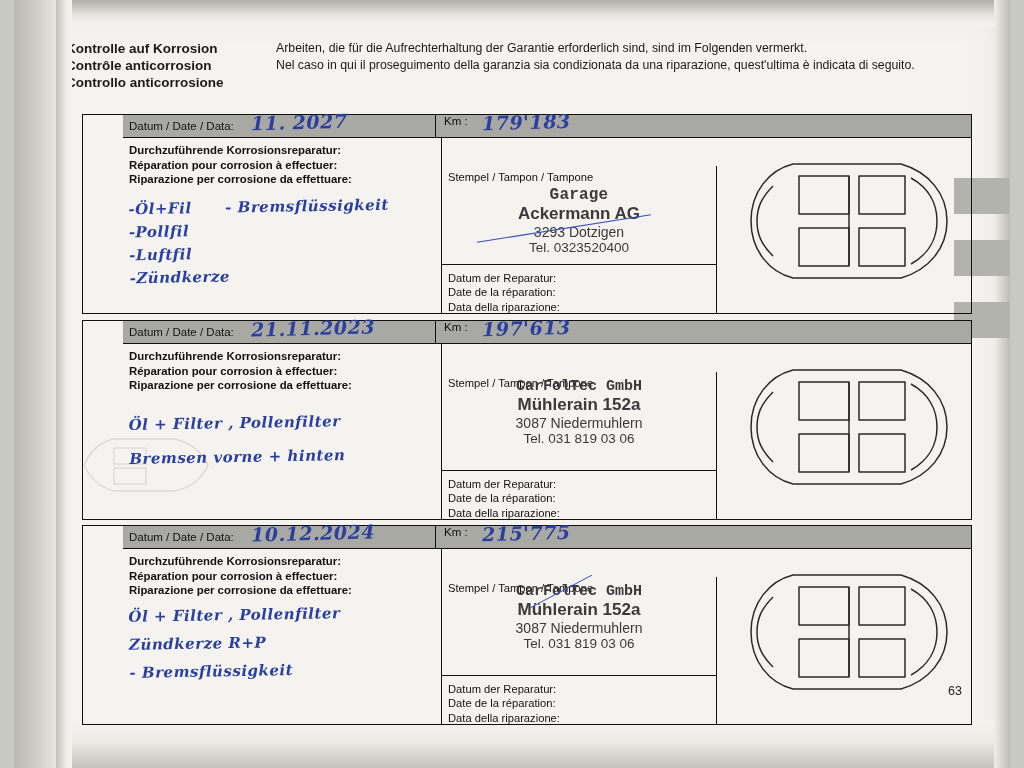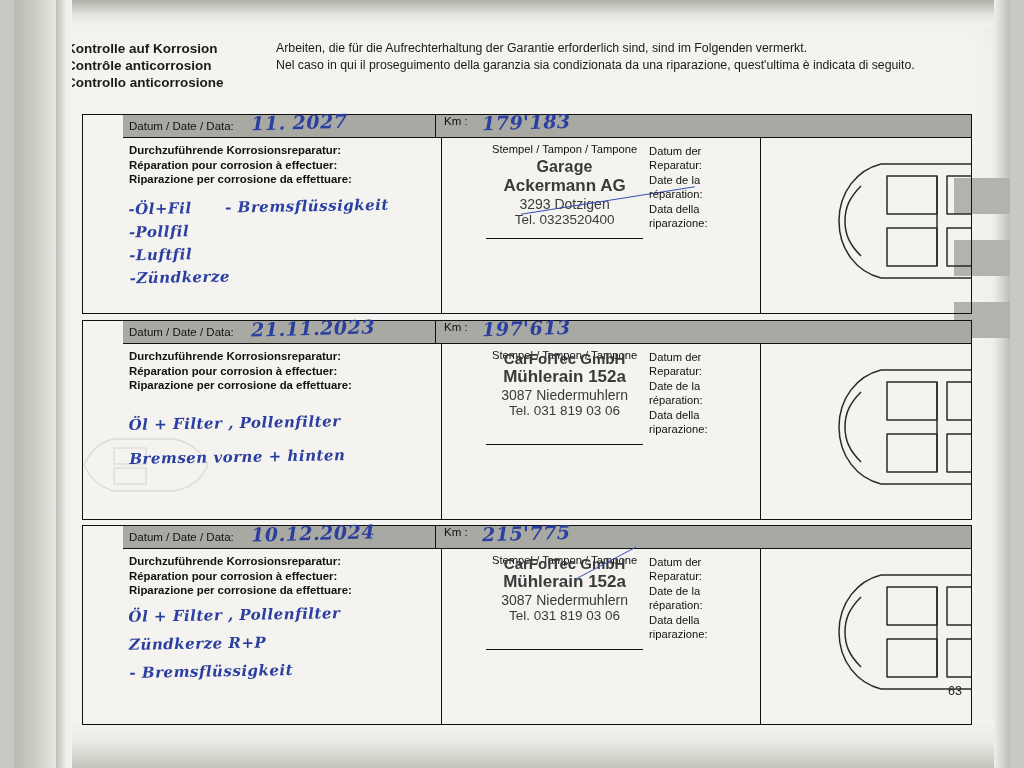--- a/index.html
+++ b/index.html
@@ -127,34 +127,34 @@
     flex: 1;
     display: flex;
     padding-left: 8px;
     font-size: 11.5px;
     color: #111;
     position: relative;
   }
   .body {
     display: flex;
     height: calc(100% - 22px);
-    gap: 44px;
   }
   .col-left {
     width: 306px;
     border-right: 1.6px solid #111;
     padding: 5px 6px 0 6px;
     position: relative;
   }
   .col-mid {
     width: 274px;
     border-right: 1.6px solid #111;
     display: flex;
-    flex-direction: row;
-    position: relative;
+    flex-direction: column;
+    position: relative;
+    margin-top: 28px;
   }
   .mid-top {
     height: 96px;
     border-bottom: 1.6px solid #111;
     padding: 4px 6px 0 6px;
     position: relative;
   }
   .mid-bot {
     flex: 1;
     padding: 6px 6px 0 6px;
@@ -210,21 +210,21 @@
   .hand-notes div { white-space: nowrap; }
 
   
   .stamp {
     position: absolute;
     left: 0; right: 0;
     text-align: center;
     color: #3a3a3a;
     font-family: "Liberation Sans", sans-serif;
   }
-  .stamp .l1 { font-size: 15px; font-weight: bold; }
+  .stamp .l1 { font-size: 15px; font-weight: bold; font-family: Liberation Mono, monospace; }
   .stamp .l2 { font-size: 17px; font-weight: bold; }
   .stamp .l3 { font-size: 14px; }
   .stamp .l4 { font-size: 13.5px; }
   .stamp-1 { top: 20px; }
   .stamp-1 .l1 { font-size: 16px; font-weight: bold; letter-spacing: .2px; }
   .stamp-2 { top: 6px; }
   .stamp-3 { top: 6px; }
   .stamp-line {
     position: absolute;
     border-top: 1.4px solid #3550b8;

